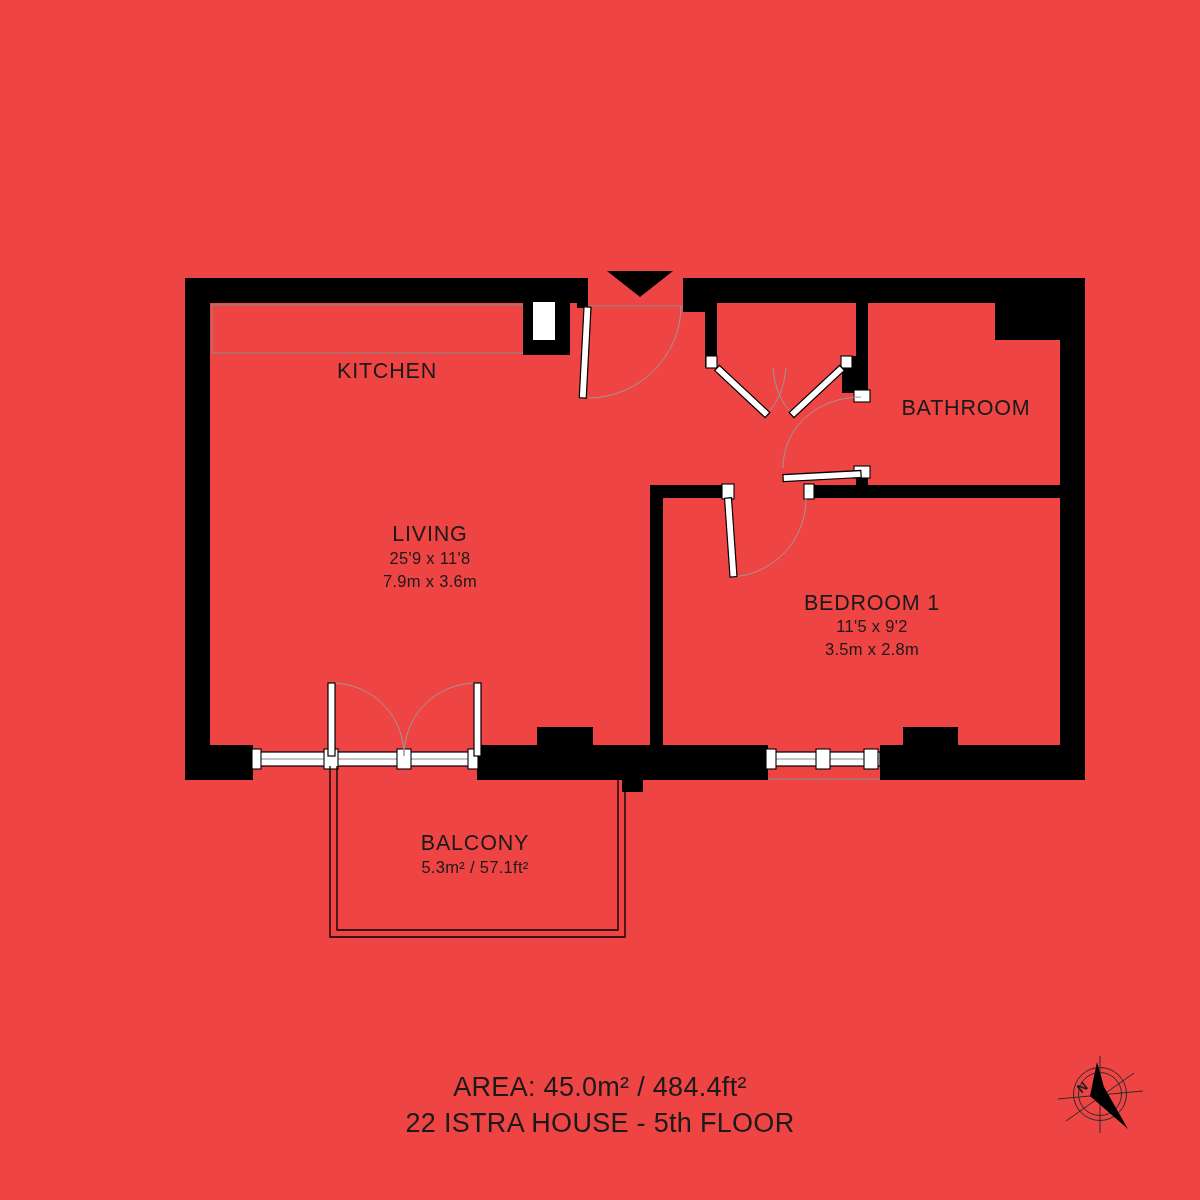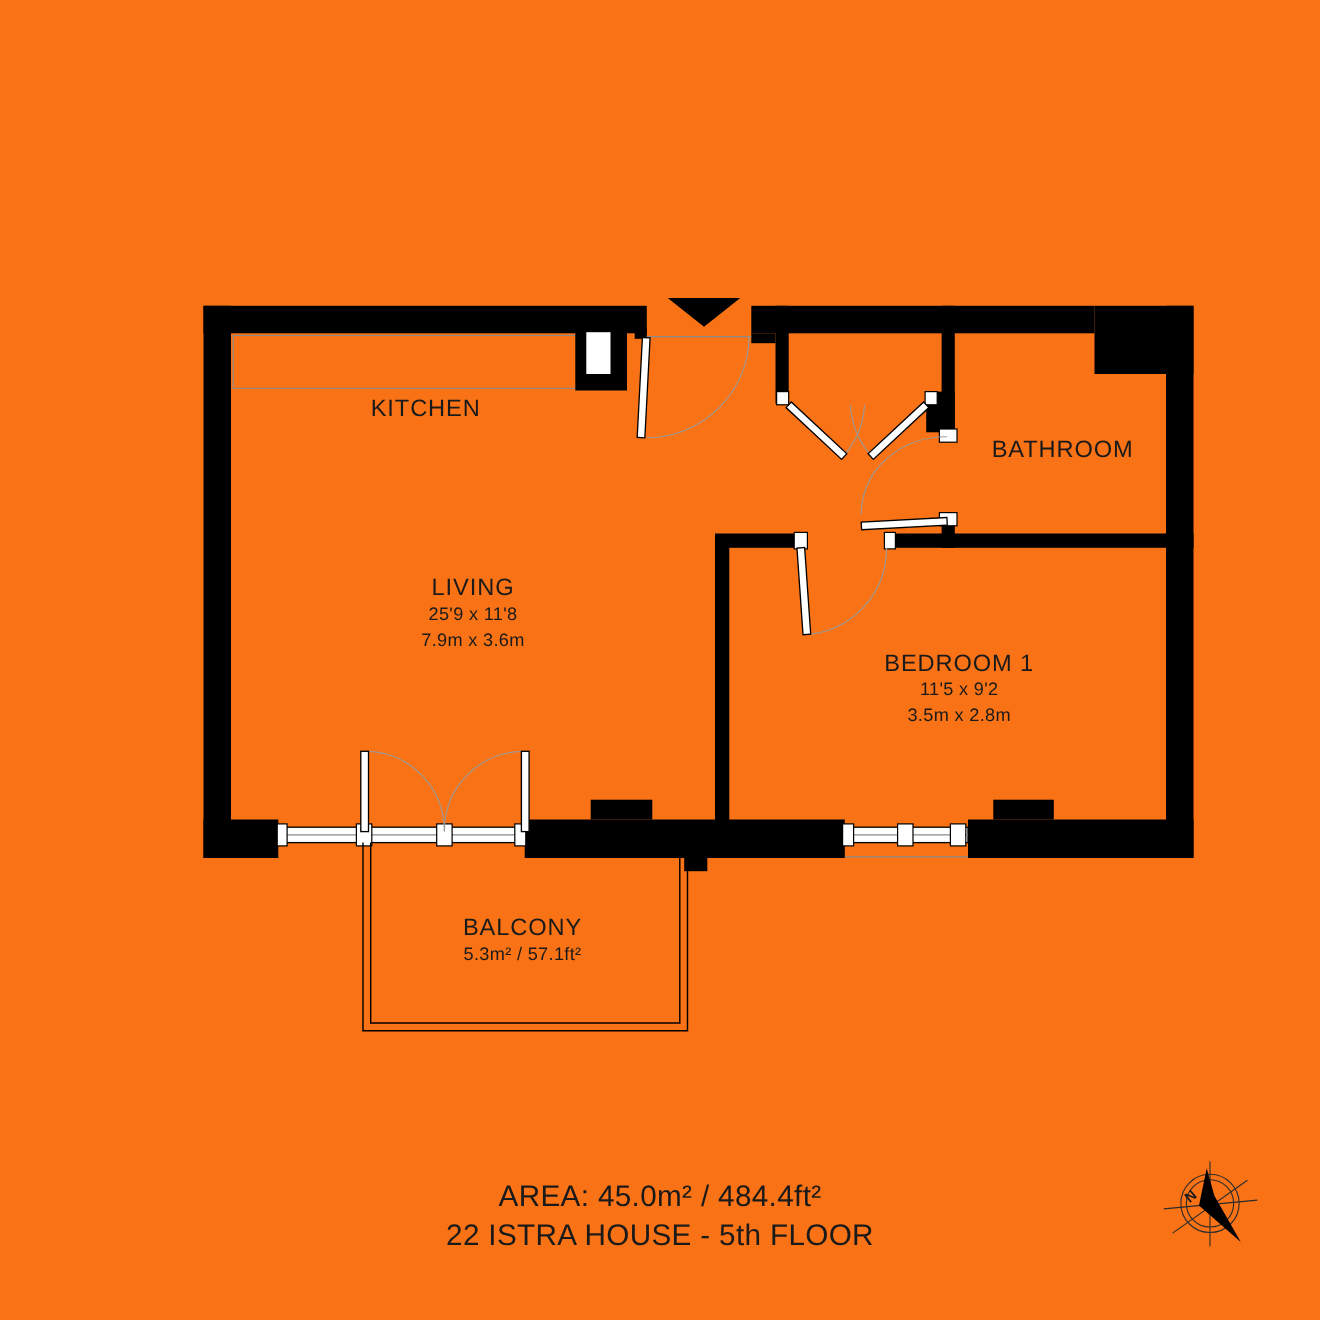--- a/index.html
+++ b/index.html
@@ -1,16 +1,16 @@
 <!DOCTYPE html>
 <html><head>
 <meta charset="utf-8">
 <style>
   html,body{margin:0;padding:0;background:#fff;}
-  .page{width:1200px;height:1200px;position:relative;background:#f97316;overflow:hidden;}
+  .page{width:1200px;height:1200px;position:relative;background:#ef4444;overflow:hidden;}
   svg{display:block;}
   text{font-family:"Liberation Sans", sans-serif;fill:#1a1a1a;}
   .room-name{font-size:21.5px;letter-spacing:0.8px;}
   .room-dim{font-size:16.5px;letter-spacing:0.3px;}
   .footer-text{font-size:27px;letter-spacing:0.3px;}
   .wall{fill:#000;stroke:none;}
   .jamb{fill:#fff;stroke:#000;stroke-width:1.1;}
   .win{fill:#fff;stroke:#000;stroke-width:1.2;}
   .leaf{fill:#fff;stroke:#000;stroke-width:1.2;}
   .arc{fill:none;stroke:#9a9a9a;stroke-width:1;}

